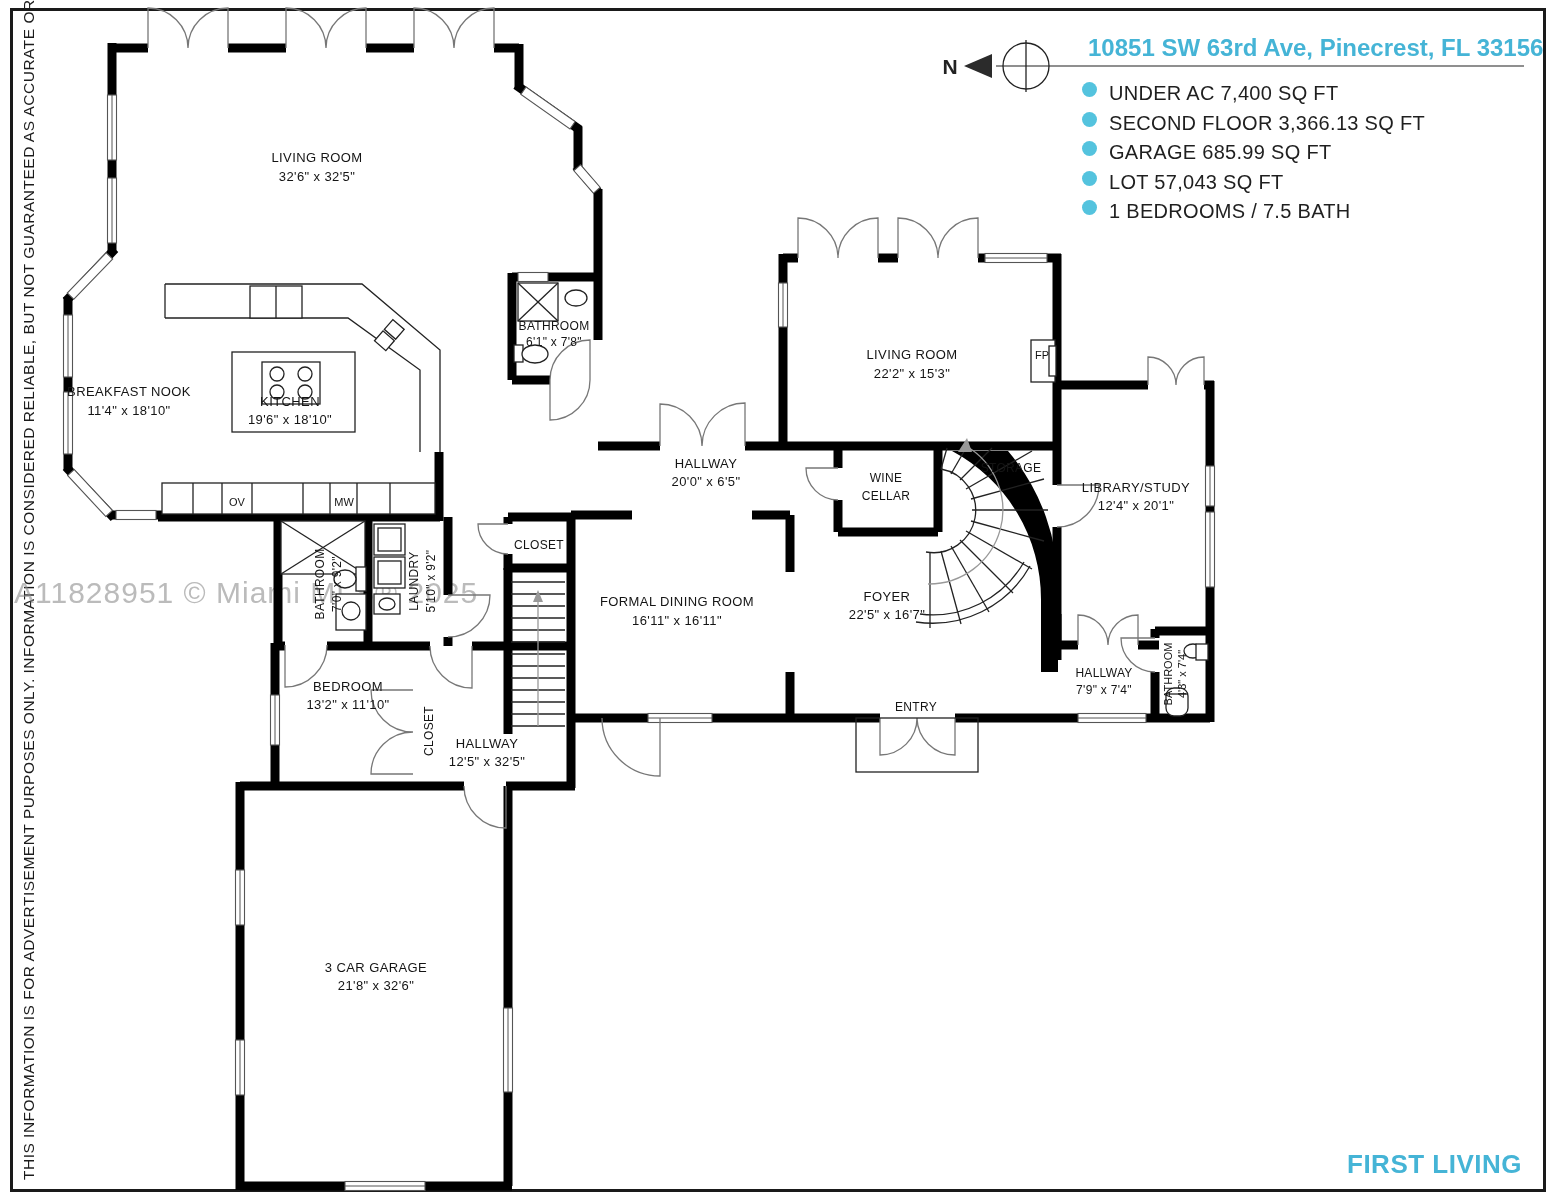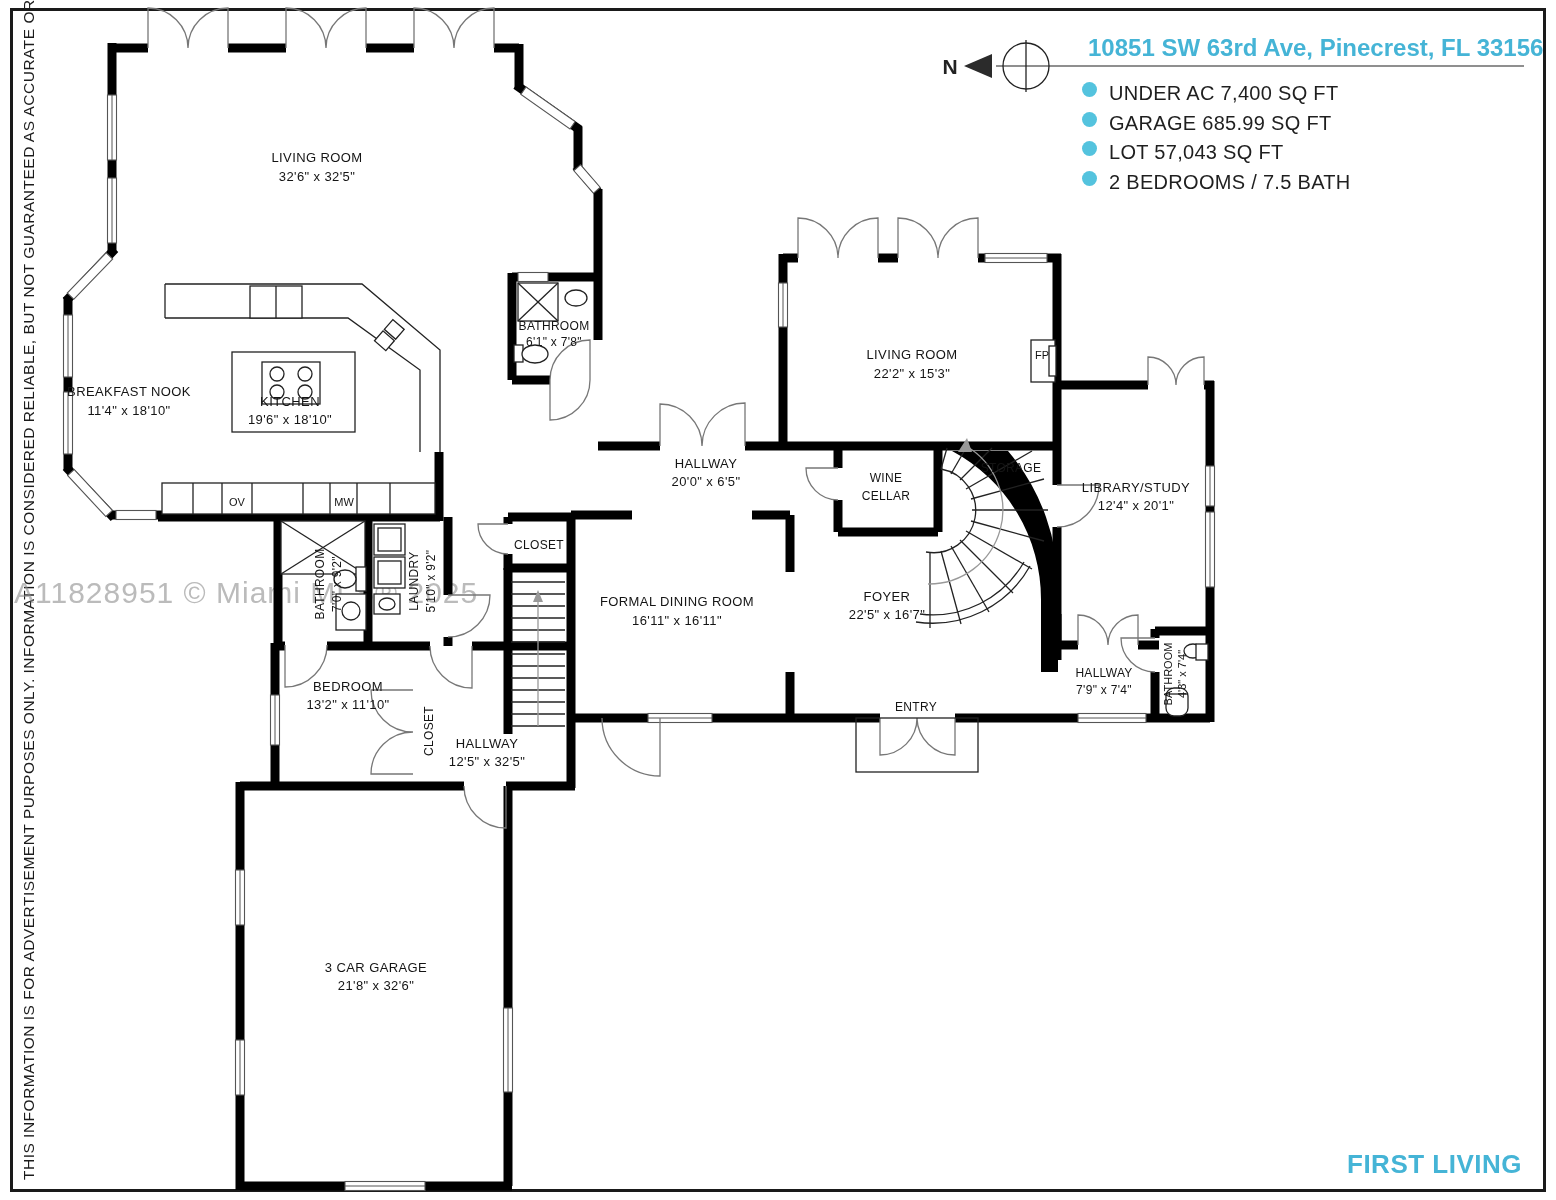--- a/index.html
+++ b/index.html
@@ -45,29 +45,33 @@
 
   <div id="address">10851 SW 63rd Ave, Pinecrest, FL 33156</div>
 
   <div id="stats">
     <div class="stat-row">
         <span class="stat-bullet"></span>
         <span>UNDER AC 7,400 SQ FT</span>
       </div>
     <div class="stat-row">
         <span class="stat-bullet"></span>
+        <span>SECOND FLOOR 3,366.13 SQ FT</span>
+      </div>
+    <div class="stat-row">
+        <span class="stat-bullet"></span>
         <span>GARAGE 685.99 SQ FT</span>
       </div>
     <div class="stat-row">
         <span class="stat-bullet"></span>
         <span>LOT 57,043 SQ FT</span>
       </div>
     <div class="stat-row">
         <span class="stat-bullet"></span>
-        <span>2 BEDROOMS / 7.5 BATH</span>
+        <span>1 BEDROOMS / 7.5 BATH</span>
       </div>
   </div>
 
   <div id="floor-label">FIRST LIVING</div>
 
   <svg id="plan-svg" width="1556" height="1200" viewBox="0 0 1556 1200">
 
     <g>
       <line x1="996" y1="66" x2="1524" y2="66" stroke="#8f8f8f" stroke-width="2"></line>
       <circle cx="1026" cy="66" r="23" class="t" stroke="#444"></circle>

